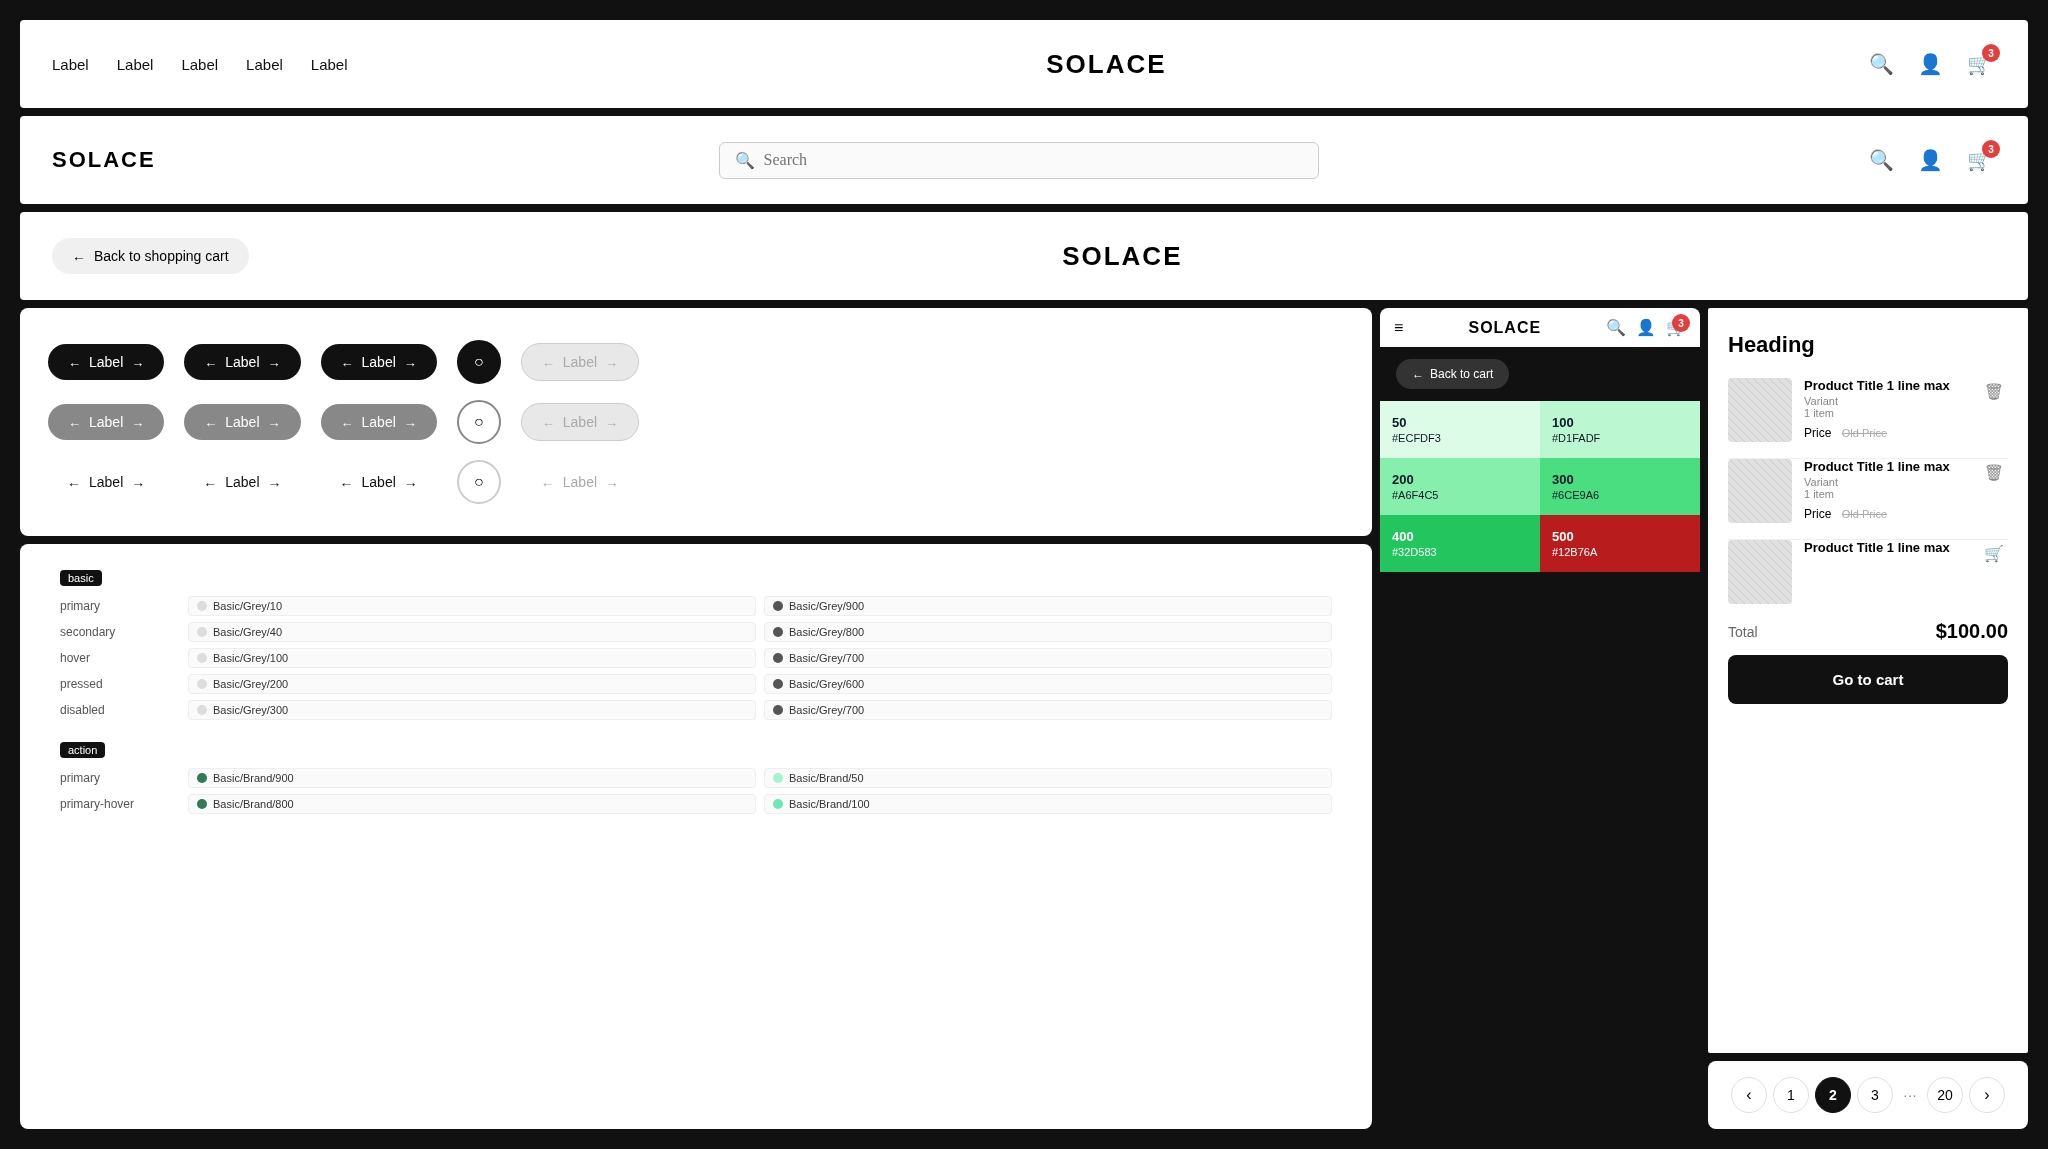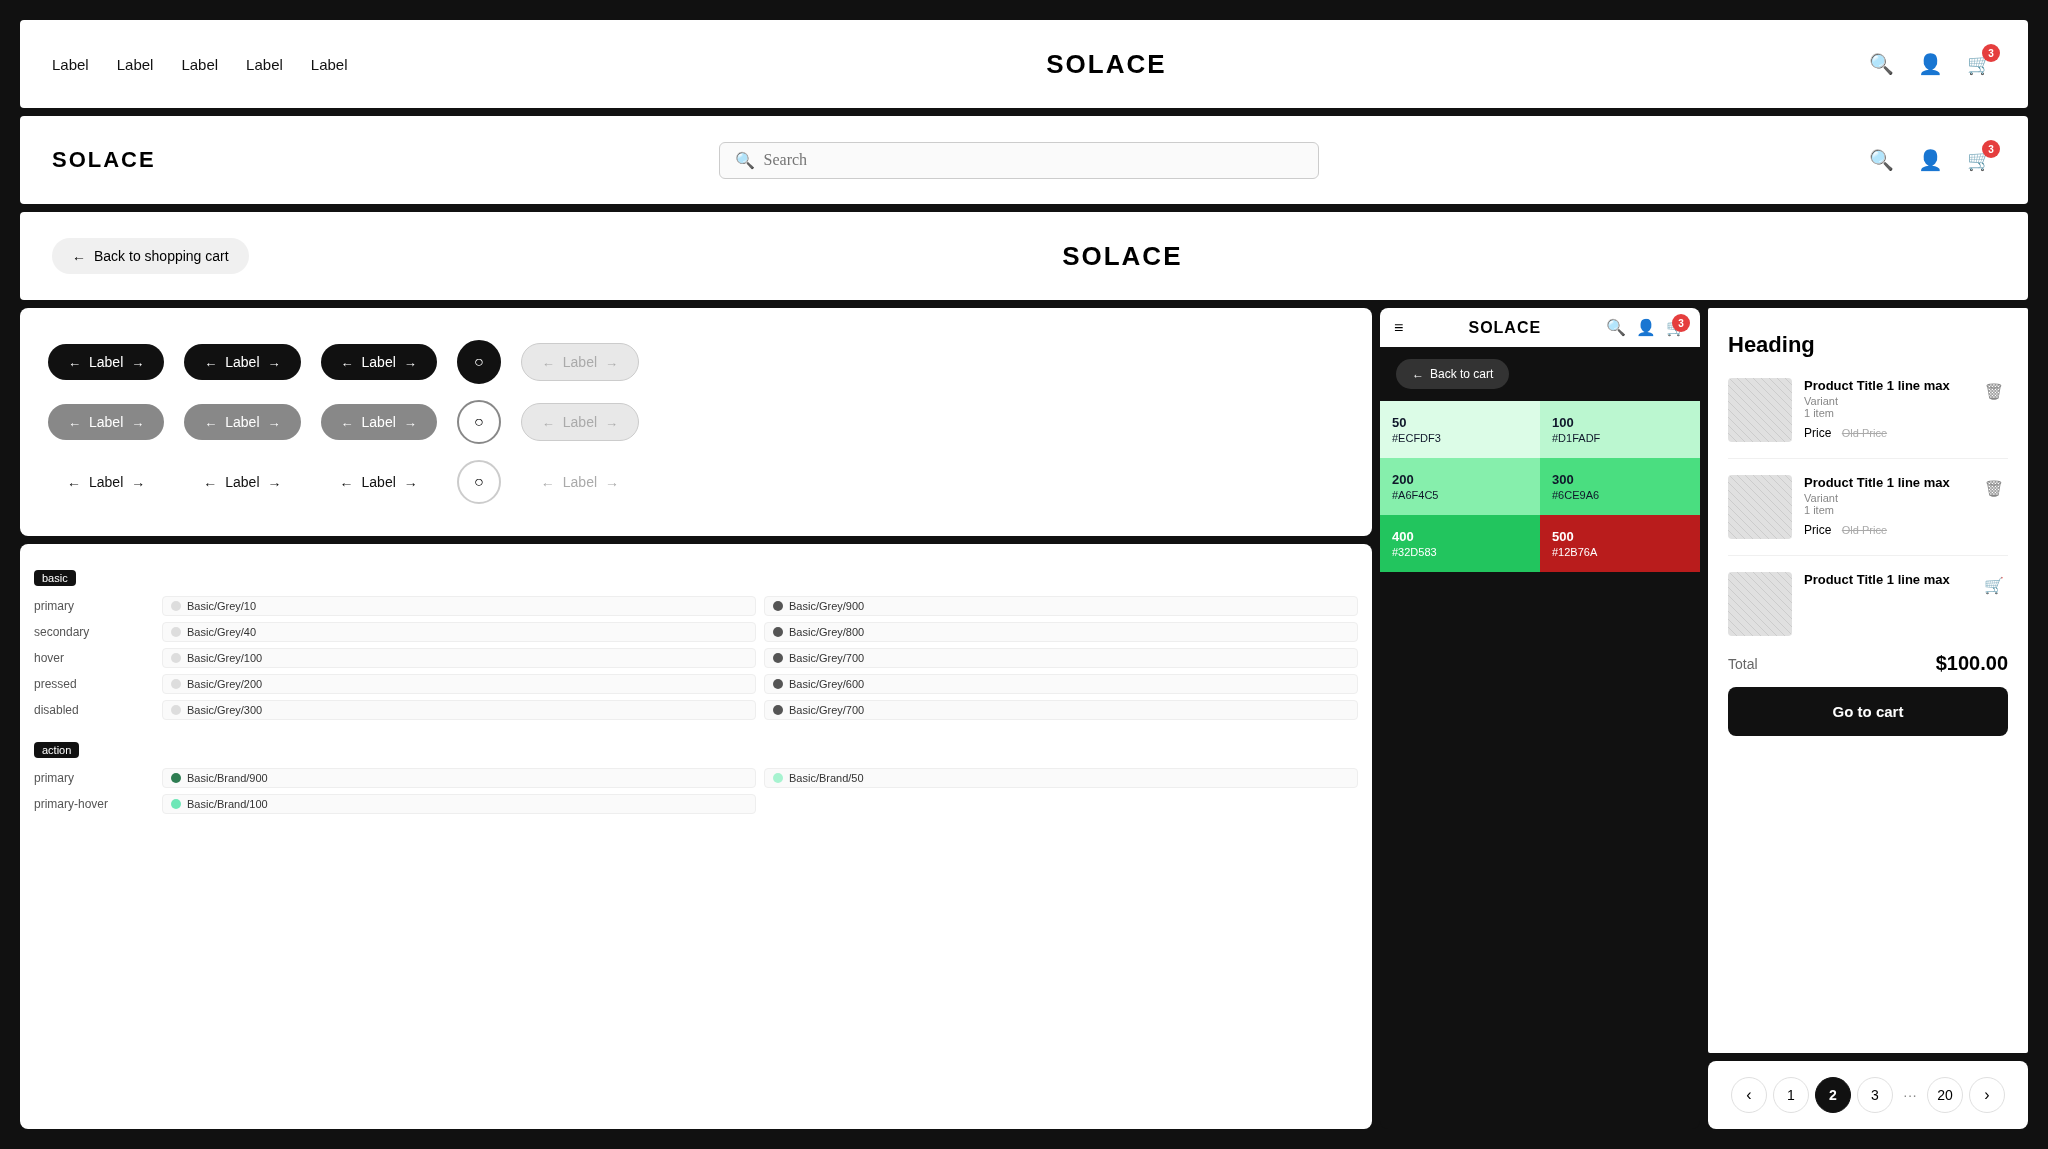--- a/index.html
+++ b/index.html
@@ -107,21 +107,21 @@
       background: transparent; cursor: pointer; font-size: 16px;
     }
     .circle-dark { background: #111; border-color: #111; color: #fff; }
     .pill-plain { background: none; border: none; color: #111; font-size: 14px; cursor: pointer; display: inline-flex; align-items: center; gap: 8px; padding: 8px 4px; }
     .arrow { font-size: 13px; }
 
     
     .token-panel {
       background: #fff;
       border-radius: 8px;
-      padding: 24px 14px;
+      padding: 24px 40px;
       flex: 1;
     }
     .token-section { margin-bottom: 20px; }
     .token-label-badge {
       display: inline-block; background: #111; color: #fff;
       font-size: 11px; border-radius: 4px; padding: 2px 8px; margin-bottom: 10px;
     }
     .token-rows { display: flex; flex-direction: column; gap: 6px; }
     .token-row {
       display: grid;
@@ -188,21 +188,21 @@
     }
     .cart-panel {
       background: #fff;
       border-radius: 2px;
       padding: 24px 20px;
       flex: 1;
     }
     .cart-heading { font-size: 22px; font-weight: 700; margin-bottom: 20px; }
     .cart-item {
       display: flex; align-items: flex-start; gap: 12px;
-      margin-bottom: 16px; padding-bottom: 16px; border-bottom: 1px solid #f0f0f0;
+      margin-bottom: 0; padding-bottom: 16px; border-bottom: 1px solid #f0f0f0;
     }
     .cart-thumb {
       width: 64px; height: 64px; background: #e0e0e0;
       border-radius: 4px; flex-shrink: 0;
       background-image: repeating-linear-gradient(45deg, #ccc 0, #ccc 1px, transparent 0, transparent 50%);
       background-size: 8px 8px;
     }
     .cart-info { flex: 1; }
     .cart-title { font-size: 13px; font-weight: 600; margin-bottom: 2px; }
     .cart-variant { font-size: 11px; color: #888; }
@@ -429,20 +429,24 @@
               <span>Basic/Brand/900</span>
             </div>
             <div class="token-chip">
               <div class="chip-dot" style="background:#a7f3d0;"></div>
               <span>Basic/Brand/50</span>
             </div>
           </div>
           <div class="token-row">
             <span class="token-name">primary-hover</span>
             <div class="token-chip">
+              <div class="chip-dot chip-dot-brand"></div>
+              <span>Basic/Brand/800</span>
+            </div>
+            <div class="token-chip">
               <div class="chip-dot" style="background:#6ee7b7;"></div>
               <span>Basic/Brand/100</span>
             </div>
           </div>
         </div>
       </div>
     </div>
 
   </div>
 

